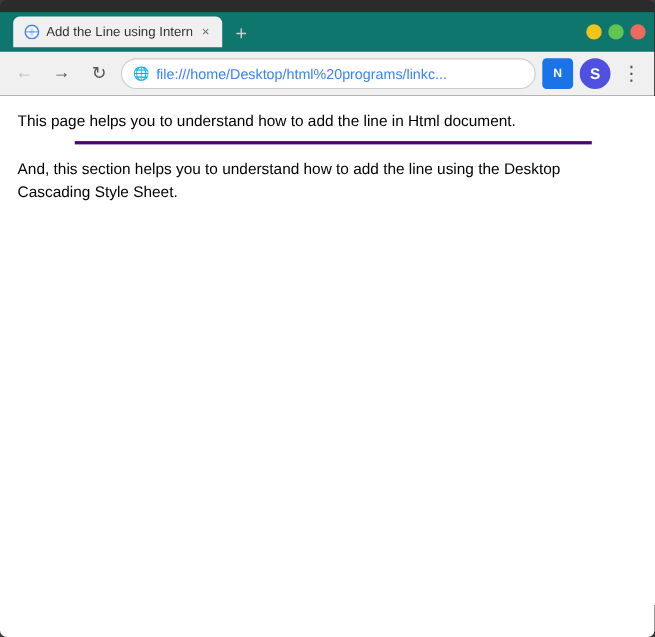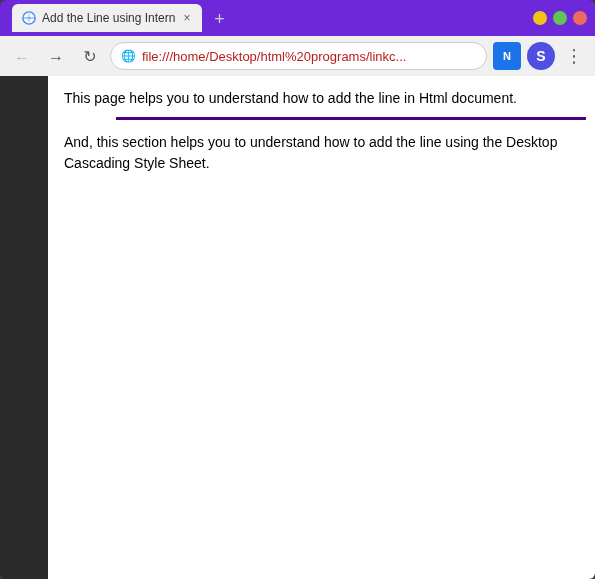--- a/index.html
+++ b/index.html
@@ -11,26 +11,27 @@
       height: 579px;
       background: #2b2b2b;
       border-radius: 6px;
       overflow: hidden;
       display: flex;
       flex-direction: column;
     }
 
     
     .title-bar {
-      background: #6d28d9;
+      background: #0f766e;
       height: 36px;
       display: flex;
       align-items: center;
       padding: 0 8px;
       gap: 6px;
+      margin-top: 11px;
     }
 
     .window-controls {
       display: flex;
       gap: 6px;
       margin-left: auto;
       order: 3;
     }
 
     .control-btn {
@@ -143,21 +144,21 @@
       gap: 6px;
     }
 
     .address-favicon {
       font-size: 12px;
     }
 
     .address-bar {
       flex: 1;
       font-size: 13px;
-      color: #b91c1c;
+      color: #3b82f6;
       border: none;
       outline: none;
       background: transparent;
     }
 
     .profile-icon {
       width: 28px;
       height: 28px;
       border-radius: 50%;
       background: #5050e0;
@@ -188,21 +189,20 @@
       font-size: 11px;
       font-weight: bold;
     }
 
     
     .page-content {
       background: white;
       flex: 1;
       padding: 12px 16px;
       overflow-y: auto;
-      margin-left: 48px;
     }
 
     .page-text {
       font-size: 14px;
       color: #000;
       line-height: 1.5;
       margin-bottom: 8px;
     }
 
     .hr-line {

